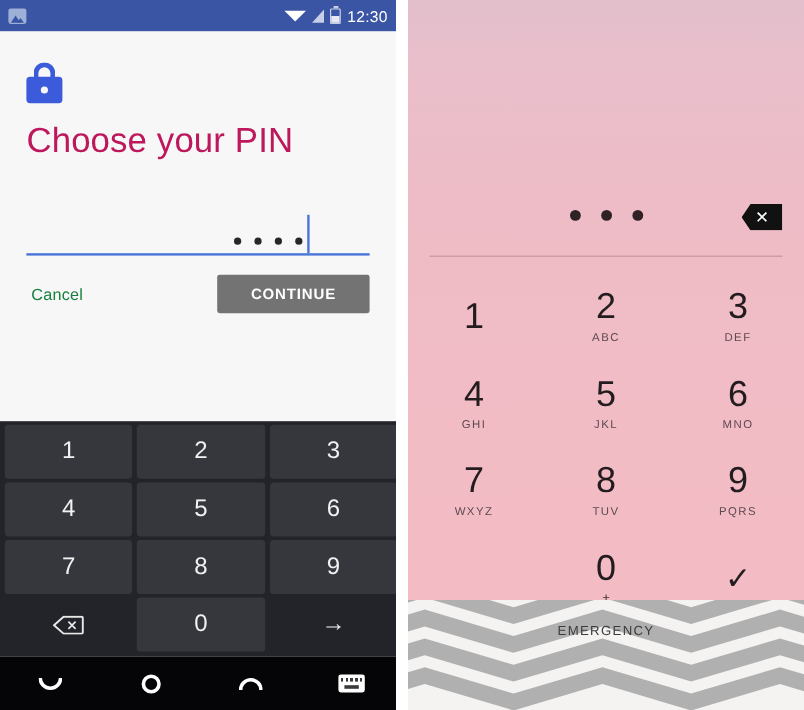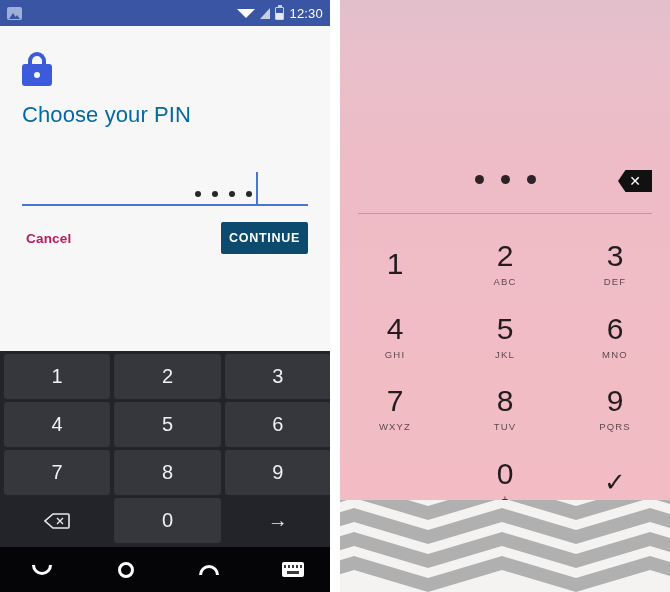--- a/index.html
+++ b/index.html
@@ -19,30 +19,30 @@
   .ic-signal{width:0;height:0;border-left:10px solid transparent;border-bottom:11px solid #c7cfe6;}
   .ic-batt{width:9px;height:13px;border:1.5px solid #c7cfe6;border-radius:1px;position:relative;box-sizing:border-box;background:linear-gradient(to top,#e6e9f4 55%,transparent 55%);}
   .ic-batt:before{content:"";position:absolute;top:-3px;left:2px;width:4px;height:2px;background:#c7cfe6;}
   .sb-time{color:#fff;font-size:13px;letter-spacing:.2px;}
 
   .l-body{padding:26px 22px 0 22px;}
   .lock-icon{width:30px;height:34px;position:relative;}
   .lock-shackle{position:absolute;left:6px;top:0;width:18px;height:16px;border:4px solid #3b5bdb;border-bottom:none;border-radius:9px 9px 0 0;box-sizing:border-box;}
   .lock-body{position:absolute;left:0;top:12px;width:30px;height:22px;background:#3b5bdb;border-radius:3px;}
   .lock-hole{position:absolute;left:12px;top:20px;width:6px;height:6px;background:#f7f7f7;border-radius:50%;}
-  .l-title{margin-top:16px;font-size:22px;color:#0369a1;font-weight:400;letter-spacing:.1px;}
+  .l-title{margin-top:16px;font-size:29px;color:#be185d;font-weight:400;letter-spacing:.1px;}
 
   .pin-field{margin:38px 0 0 0;position:relative;height:38px;border-bottom:2px solid #4a74d6;}
   .pin-dots{position:absolute;right:56px;bottom:7px;display:flex;gap:11px;align-items:center;}
   .pin-dot{width:6px;height:6px;border-radius:50%;background:#272727;}
   .pin-caret{position:absolute;right:50px;bottom:0;width:2px;height:32px;background:#4a74d6;}
 
   .l-actions{margin-top:16px;display:flex;align-items:center;}
-  .btn-cancel{color:#be185d;font-size:13.5px;letter-spacing:.2px;background:none;border:none;padding:2px 4px;cursor:pointer;font-family:inherit;font-weight:bold;}
-  .btn-continue{margin-left:auto;background:#0c4a6e;color:#fff;border:none;font-size:12.5px;font-weight:bold;letter-spacing:.7px;padding:9px 8px;border-radius:2px;cursor:pointer;font-family:inherit;}
+  .btn-cancel{color:#15803d;font-size:13.5px;letter-spacing:.2px;background:none;border:none;padding:2px 4px;cursor:pointer;font-family:inherit;}
+  .btn-continue{margin-left:auto;background:#737373;color:#fff;border:none;font-size:12.5px;font-weight:bold;letter-spacing:.7px;padding:9px 28px;border-radius:2px;cursor:pointer;font-family:inherit;}
 
   
   .kbd{position:absolute;left:0;bottom:45px;width:335px;height:196px;background:#23242a;padding:3px 2px;box-sizing:border-box;}
   .kbd-row{display:flex;height:45px;margin-bottom:3px;}
   .key{flex:1;margin:0 2px;background:#35373d;border-radius:3px;display:flex;align-items:center;justify-content:center;color:#f1f1f1;font-size:20px;cursor:pointer;}
   .key.flat{background:transparent;}
   .key .bsp{position:relative;width:26px;height:16px;}
   .key .bsp svg{display:block;}
   .key .arr{font-size:20px;color:#e8e8e8;}
 
@@ -231,14 +231,15 @@
         <g fill="#b0b0b0">
           <path d="M-60 6 L14 -16 L88 6 L162 -16 L236 6 L310 -16 L384 6 L384 20 L310 -2 L236 20 L162 -2 L88 20 L14 -2 L-60 20 Z"></path>
           <path d="M-60 30 L14 8 L88 30 L162 8 L236 30 L310 8 L384 30 L384 44 L310 22 L236 44 L162 22 L88 44 L14 22 L-60 44 Z"></path>
           <path d="M-60 54 L14 32 L88 54 L162 32 L236 54 L310 32 L384 54 L384 68 L310 46 L236 68 L162 46 L88 68 L14 46 L-60 68 Z"></path>
           <path d="M-60 78 L14 56 L88 78 L162 56 L236 78 L310 56 L384 78 L384 92 L310 70 L236 92 L162 70 L88 92 L14 70 L-60 92 Z"></path>
         </g>
         <path d="M-60 -30 L14 -52 L88 -30 L162 -52 L236 -30 L310 -52 L384 -30 L384 -6 L310 -28 L236 -6 L162 -28 L88 -6 L14 -28 L-60 -6 Z" fill="#b0b0b0"></path>
       </svg>
     </div>
 
+    <div class="emerg">EMERGENCY</div>
   </div>
 </div>
 
 </body></html>

